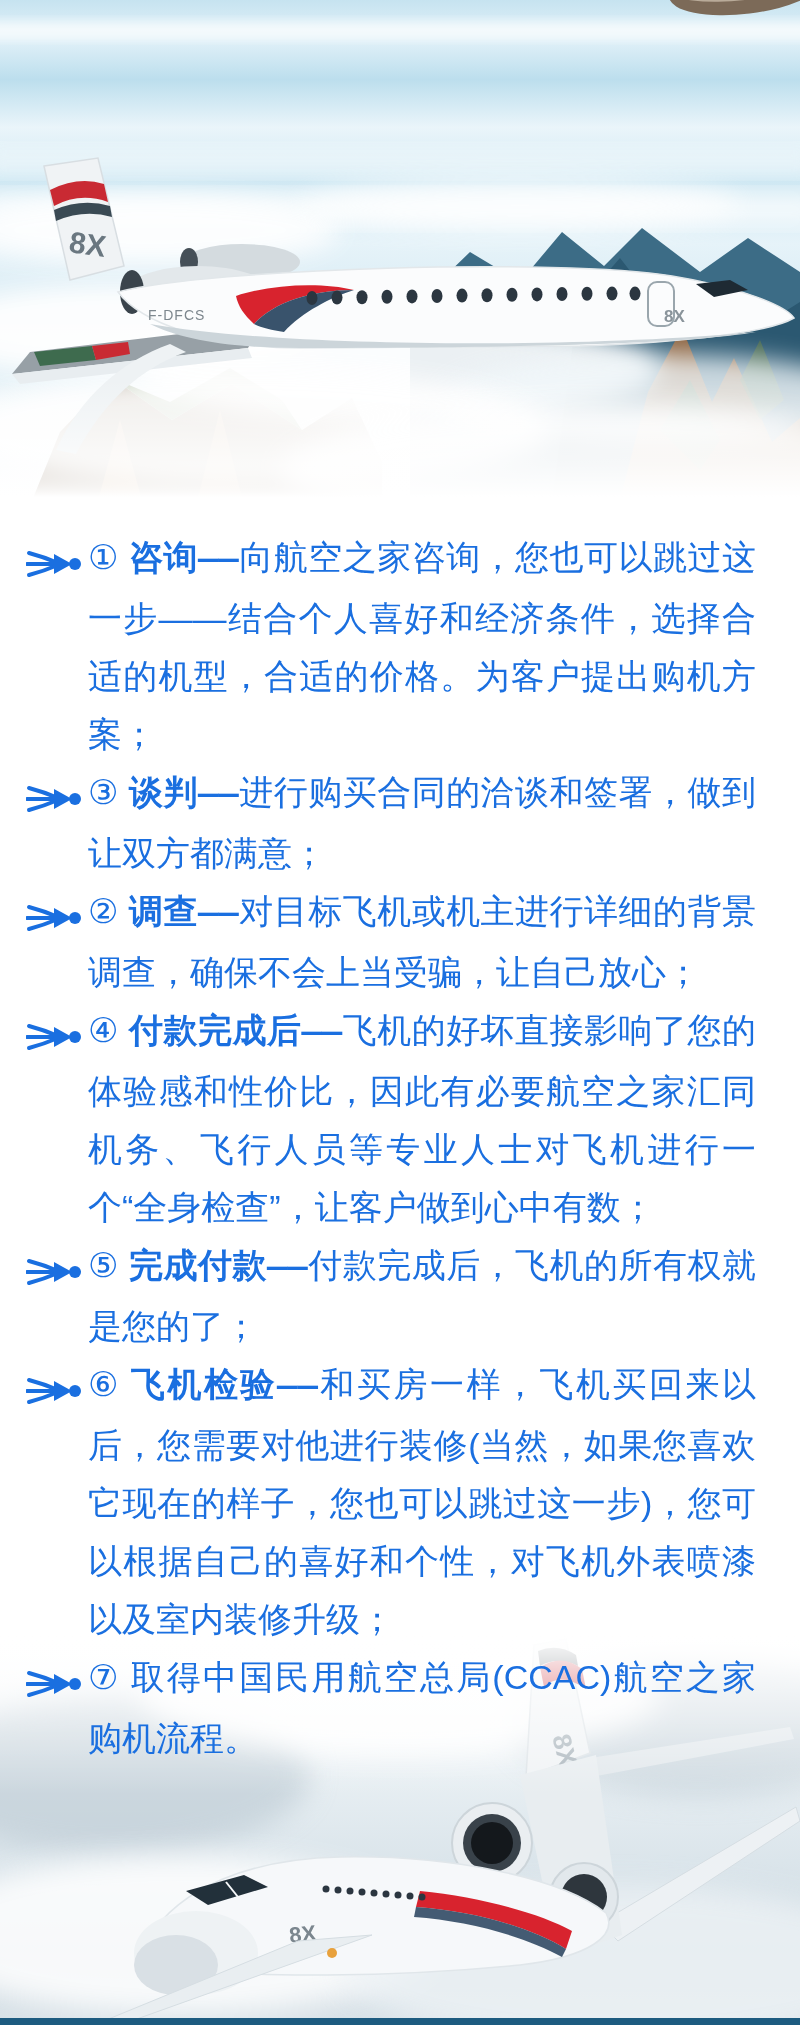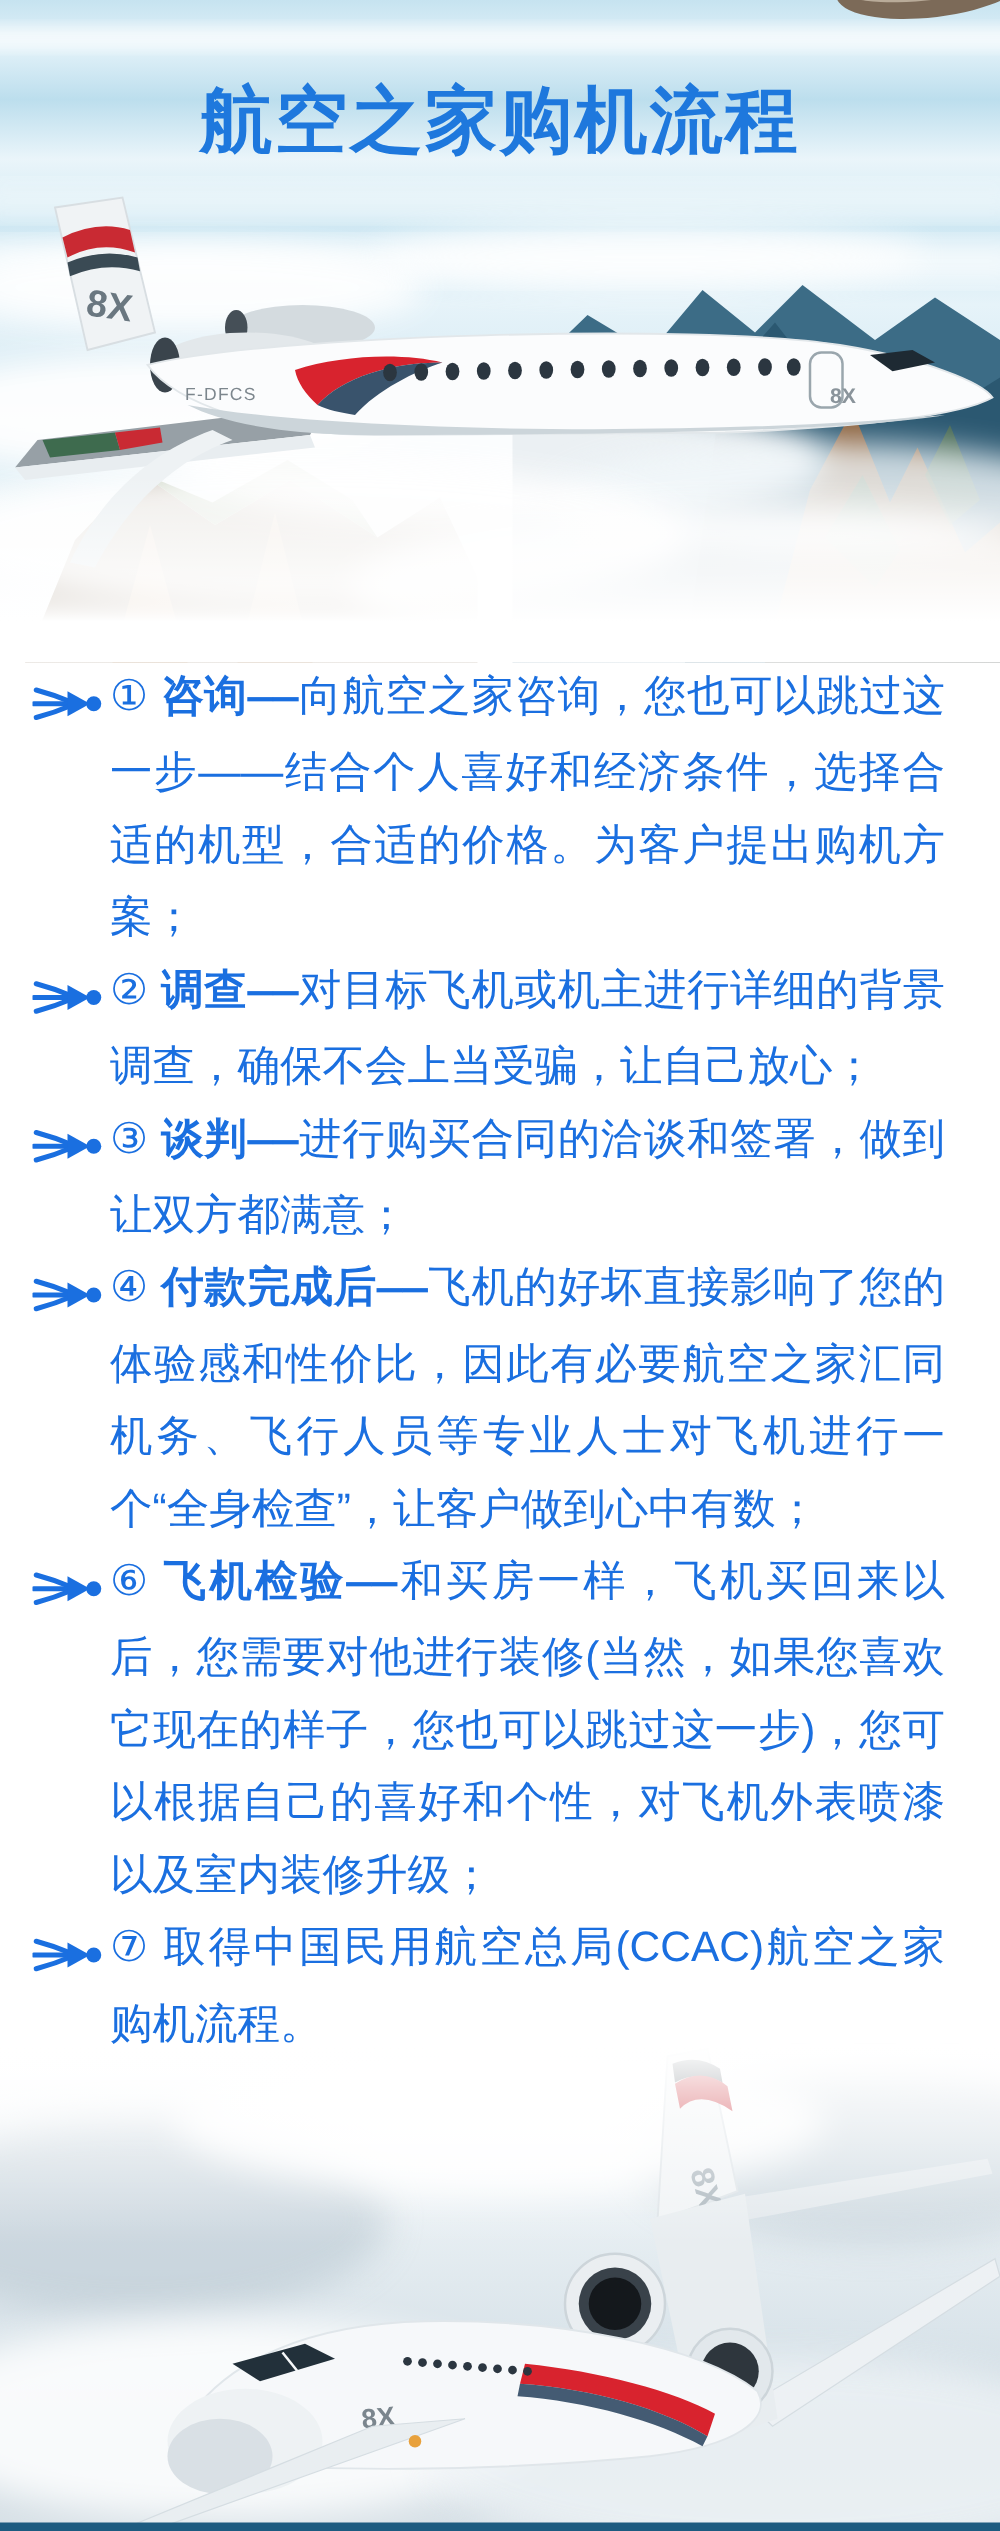--- a/index.html
+++ b/index.html
@@ -144,21 +144,20 @@
             <ellipse cx="635" cy="293.6" rx="5.5" ry="7"></ellipse>
         </g>
         <rect x="648" y="282" width="26" height="44" rx="9" fill="none" stroke="#9aa6ad" stroke-width="2"></rect>
 
         <polygon points="696,284 730,280 748,290 714,297" fill="#1e2a33"></polygon>
         <text x="664" y="322" font-size="17" font-weight="bold" fill="#8a949b">8X</text>
         <text x="148" y="320" font-size="14" letter-spacing="1" fill="#7c868d">F-DFCS</text>
       </g>
     </svg>
     <div class="fade-bottom"></div>
-    <h1 class="title">航空之家购机流程</h1>
   </div>
 
   <div class="hero-bottom">
     <svg width="800" height="390" viewBox="0 0 800 390">
       <defs>
         <filter id="bb" x="-40%" y="-40%" width="180%" height="180%">
             <feGaussianBlur stdDeviation="14"></feGaussianBlur>
           </filter>
       </defs>
       <g>
@@ -240,53 +239,67 @@
         <svg width="56" height="34" viewBox="0 0 56 34">
           <g stroke="#1a6fe0" stroke-width="4" stroke-linecap="round" fill="none">
             <path d="M3,6 Q18,10 32,16"></path>
               <path d="M1,17 L32,17"></path>
               <path d="M3,28 Q18,24 32,18"></path>
           </g>
           <polygon points="28,7 46,17 28,27" fill="#1a6fe0"></polygon>
           <circle cx="49" cy="17" r="6" fill="#1a6fe0"></circle>
         </svg>
       </span>
+      <span class="num">③</span><span class="kw">谈判——</span><span class="txt">进行购买合同的洽谈和签署，做到让双方都满意；</span>
+    </li>
+
+    <li class="step">
+      <span class="bullet">
+        <svg width="56" height="34" viewBox="0 0 56 34">
+          <g stroke="#1a6fe0" stroke-width="4" stroke-linecap="round" fill="none">
+            <path d="M3,6 Q18,10 32,16"></path>
+              <path d="M1,17 L32,17"></path>
+              <path d="M3,28 Q18,24 32,18"></path>
+          </g>
+          <polygon points="28,7 46,17 28,27" fill="#1a6fe0"></polygon>
+          <circle cx="49" cy="17" r="6" fill="#1a6fe0"></circle>
+        </svg>
+      </span>
       <span class="num">②</span><span class="kw">调查——</span><span class="txt">对目标飞机或机主进行详细的背景调查，确保不会上当受骗，让自己放心；</span>
     </li>
 
     <li class="step">
       <span class="bullet">
         <svg width="56" height="34" viewBox="0 0 56 34">
           <g stroke="#1a6fe0" stroke-width="4" stroke-linecap="round" fill="none">
             <path d="M3,6 Q18,10 32,16"></path>
               <path d="M1,17 L32,17"></path>
               <path d="M3,28 Q18,24 32,18"></path>
           </g>
           <polygon points="28,7 46,17 28,27" fill="#1a6fe0"></polygon>
           <circle cx="49" cy="17" r="6" fill="#1a6fe0"></circle>
         </svg>
       </span>
-      <span class="num">③</span><span class="kw">谈判——</span><span class="txt">进行购买合同的洽谈和签署，做到让双方都满意；</span>
-    </li>
-
-    <li class="step">
-      <span class="bullet">
-        <svg width="56" height="34" viewBox="0 0 56 34">
-          <g stroke="#1a6fe0" stroke-width="4" stroke-linecap="round" fill="none">
-            <path d="M3,6 Q18,10 32,16"></path>
-              <path d="M1,17 L32,17"></path>
-              <path d="M3,28 Q18,24 32,18"></path>
-          </g>
-          <polygon points="28,7 46,17 28,27" fill="#1a6fe0"></polygon>
-          <circle cx="49" cy="17" r="6" fill="#1a6fe0"></circle>
-        </svg>
-      </span>
       <span class="num">④</span><span class="kw">付款完成后——</span><span class="txt">飞机的好坏直接影响了您的体验感和性价比，因此有必要航空之家汇同机务、飞行人员等专业人士对飞机进行一个“全身检查”，让客户做到心中有数；</span>
     </li>
 
+    <li class="step">
+      <span class="bullet">
+        <svg width="56" height="34" viewBox="0 0 56 34">
+          <g stroke="#1a6fe0" stroke-width="4" stroke-linecap="round" fill="none">
+            <path d="M3,6 Q18,10 32,16"></path>
+              <path d="M1,17 L32,17"></path>
+              <path d="M3,28 Q18,24 32,18"></path>
+          </g>
+          <polygon points="28,7 46,17 28,27" fill="#1a6fe0"></polygon>
+          <circle cx="49" cy="17" r="6" fill="#1a6fe0"></circle>
+        </svg>
+      </span>
+      <span class="num">⑤</span><span class="kw">完成付款——</span><span class="txt">付款完成后，飞机的所有权就是您的了；</span>
+    </li>
 
     <li class="step">
       <span class="bullet">
         <svg width="56" height="34" viewBox="0 0 56 34">
           <g stroke="#1a6fe0" stroke-width="4" stroke-linecap="round" fill="none">
             <path d="M3,6 Q18,10 32,16"></path>
               <path d="M1,17 L32,17"></path>
               <path d="M3,28 Q18,24 32,18"></path>
           </g>
           <polygon points="28,7 46,17 28,27" fill="#1a6fe0"></polygon>

